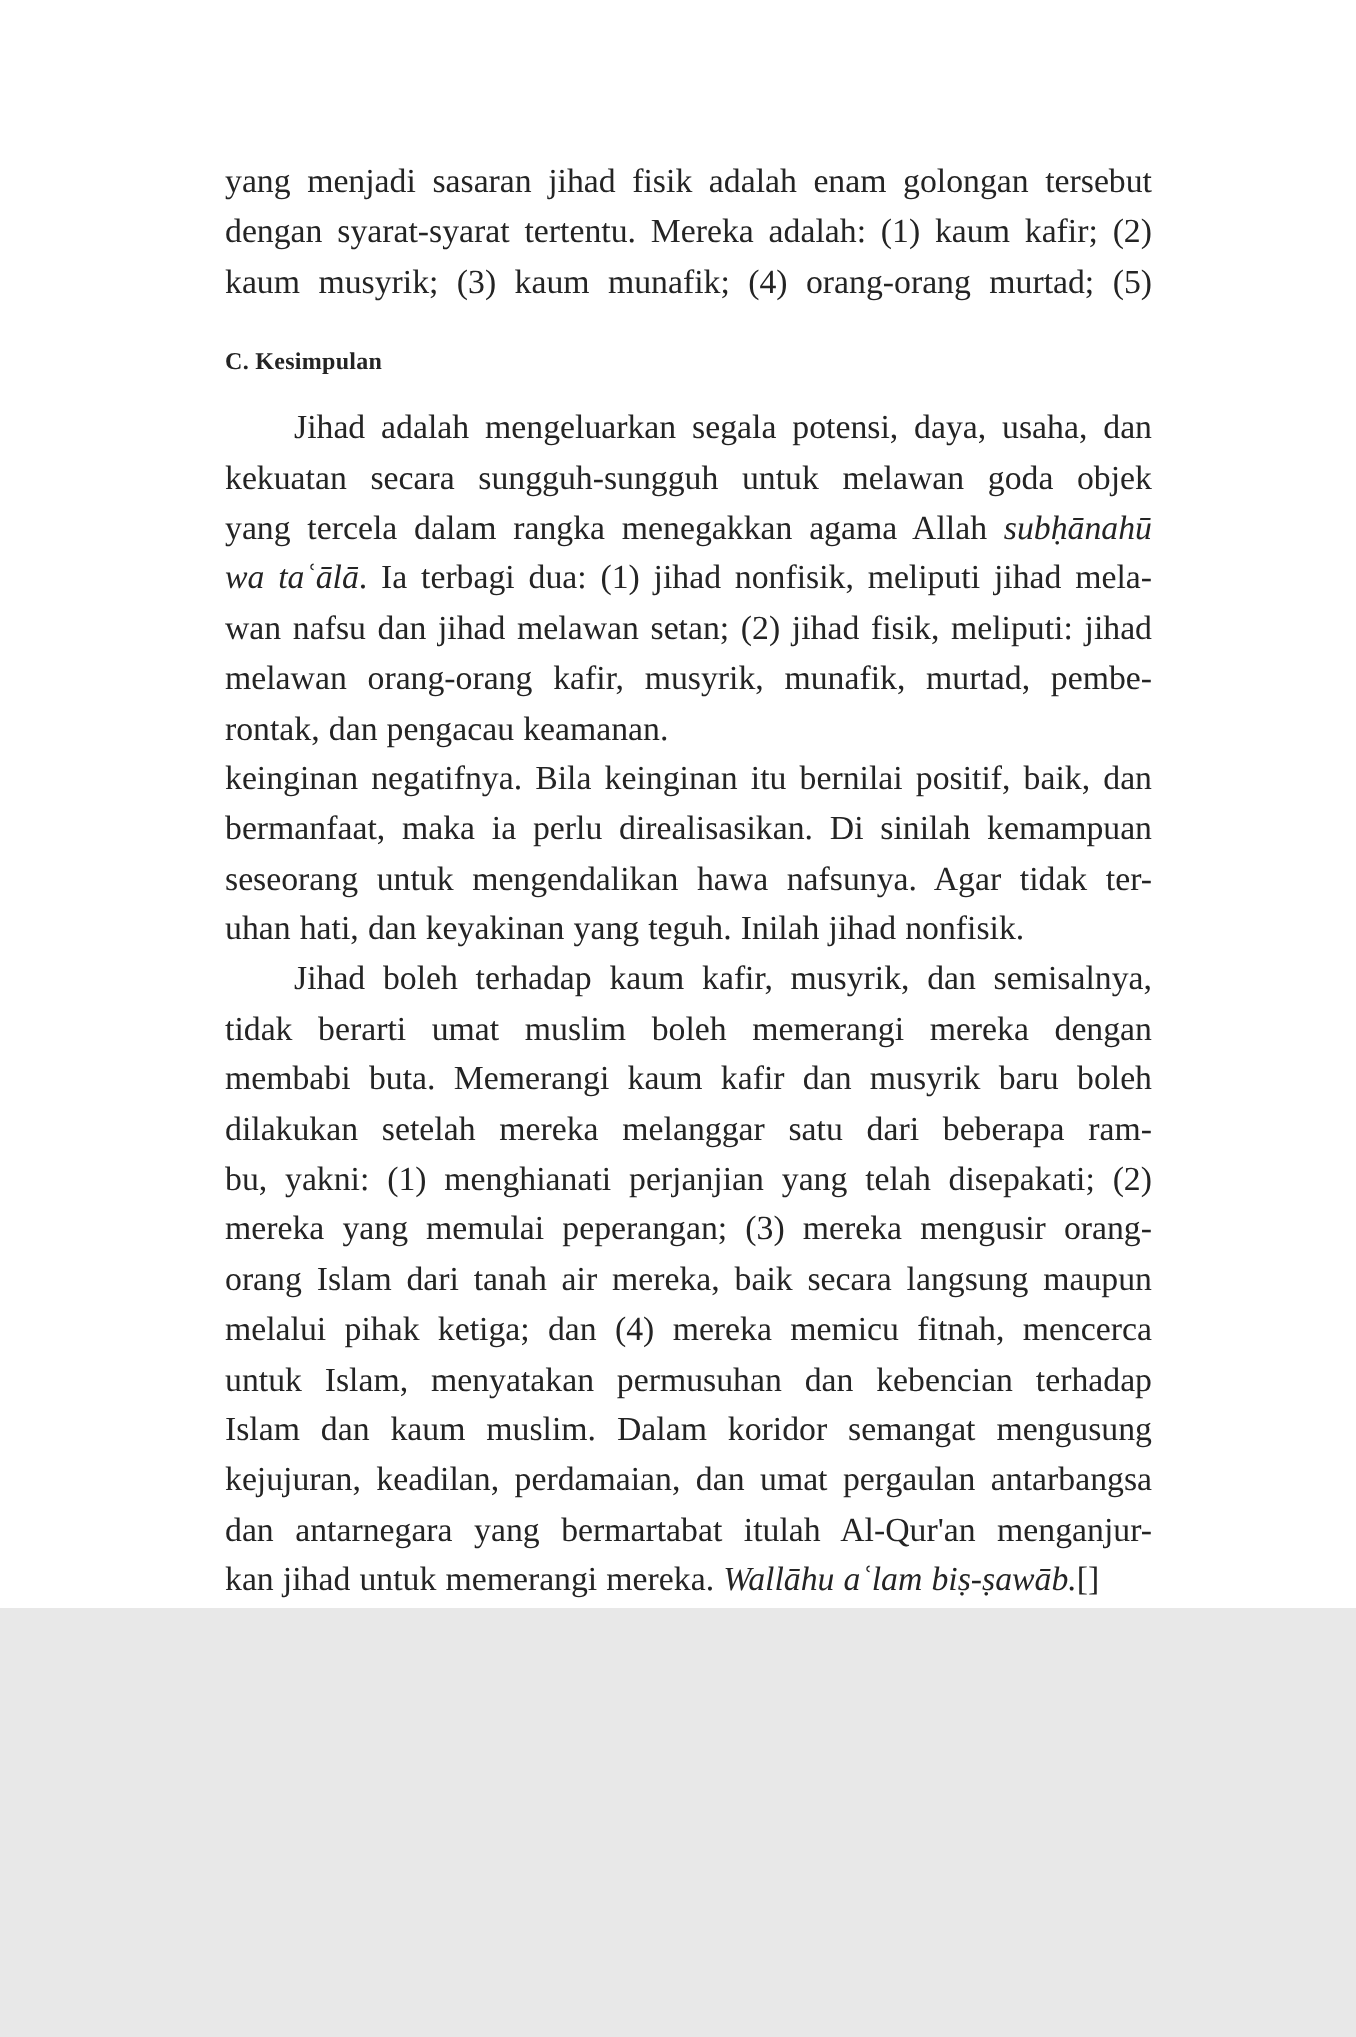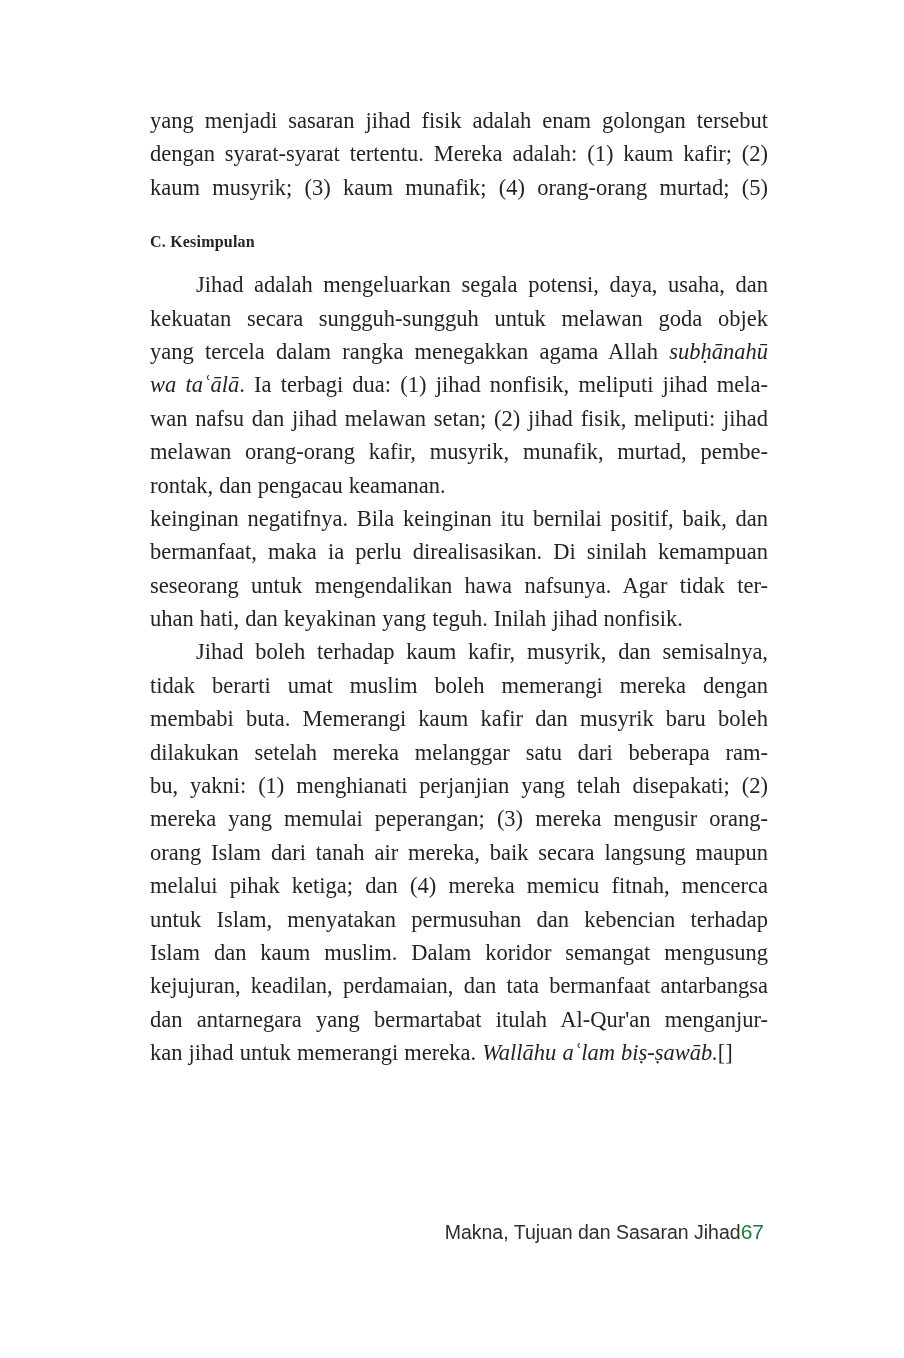--- a/index.html
+++ b/index.html
@@ -1,18 +1,18 @@
 <!DOCTYPE html>
 <html><head>
 <meta charset="utf-8">
 <style>
   html,body { margin:0; padding:0; background:#e8e8e8; }
   .page {
     position:relative;
-    width:904px; height:1358px;
+    width:904px; height:1072px;
     margin:0 auto;
     background:#ffffff;
     font-family:"Liberation Serif", serif;
     color:#242424;
     overflow:hidden;
   }
   .body-text {
     position:absolute;
     left:150px; top:104px;
     width:618px;
@@ -78,21 +78,21 @@
         <div class="line indent">Jihad boleh terhadap kaum kafir, musyrik, dan semisalnya,</div>
         <div class="line">tidak berarti umat muslim boleh memerangi mereka dengan</div>
         <div class="line">membabi buta. Memerangi kaum kafir dan musyrik baru boleh</div>
         <div class="line">dilakukan setelah mereka melanggar satu dari beberapa ram-</div>
         <div class="line">bu, yakni: (1) menghianati perjanjian yang telah disepakati; (2)</div>
         <div class="line">mereka yang memulai peperangan; (3) mereka mengusir orang-</div>
         <div class="line">orang Islam dari tanah air mereka, baik secara langsung maupun</div>
         <div class="line">melalui pihak ketiga; dan (4) mereka memicu fitnah, mencerca</div>
         <div class="line">untuk Islam, menyatakan permusuhan dan kebencian terhadap</div>
         <div class="line">Islam dan kaum muslim. Dalam koridor semangat mengusung</div>
-        <div class="line">kejujuran, keadilan, perdamaian, dan tata bermanfaat antarbangsa</div>
+        <div class="line">kejujuran, keadilan, perdamaian, dan umat pergaulan antarbangsa</div>
         <div class="line">dan antarnegara yang bermartabat itulah Al-Qur'an menganjur-</div>
         <div class="line last">kan jihad untuk memerangi mereka. <i>Wallāhu aʿlam biṣ-ṣawāb.</i>[]</div>
       </div>
     </div>
   <div class="footer">
     <span>Makna, Tujuan dan Sasaran Jihad</span>
     <span class="page-num">67</span>
   </div>
 </div>
 

